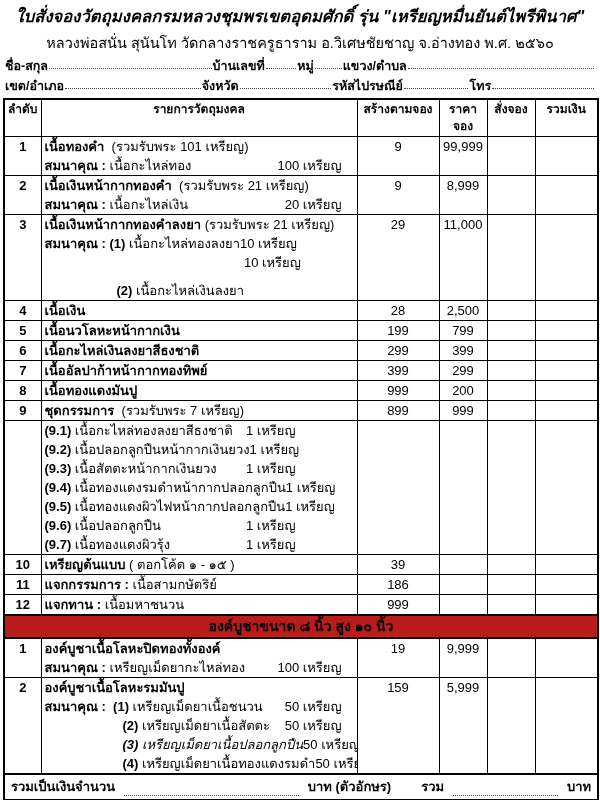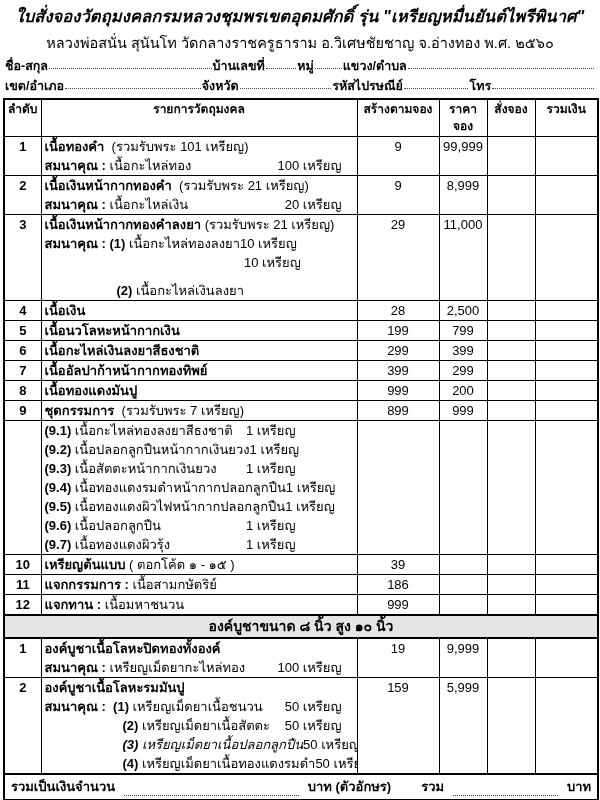--- a/index.html
+++ b/index.html
@@ -15,21 +15,21 @@
   .dots{border-bottom:1.4px dotted #444;height:12px;margin:0 1px;}
   table{border-collapse:collapse;width:594px;margin:5px auto 0 auto;table-layout:fixed;border:2px solid #000;}
   td,th{border:1px solid #000;vertical-align:top;font-size:13px;line-height:19px;padding:0 3px;overflow:hidden;}
   th{text-align:center;font-size:12px;padding:1px 1px;line-height:17px;}
   td.no{text-align:center;font-weight:bold;}
   td.num{text-align:center;}
   .desc-line{display:flex;white-space:pre;}
   .dtext b{font-weight:bold;}
   .qty{margin-left:auto;}
   tr.secrow td{
-    text-align:center;font-weight:bold;background:#e5e5e5;font-size:14px;
+    text-align:center;font-weight:bold;background:#b91c1c;font-size:14px;
     border-top:2px solid #000;border-bottom:2px solid #000;line-height:21px;
   }
   td.sumcell{border-top:2px solid #000;padding:2px 6px 3px 6px;}
   .sumflex{display:flex;align-items:flex-end;font-weight:bold;font-size:13px;white-space:nowrap;gap:8px;}
   .note{text-align:center;font-weight:bold;font-size:13px;margin-top:20px;line-height:18px;}
 </style>
 </head>
 <body>
 
 <div class="sheet">

